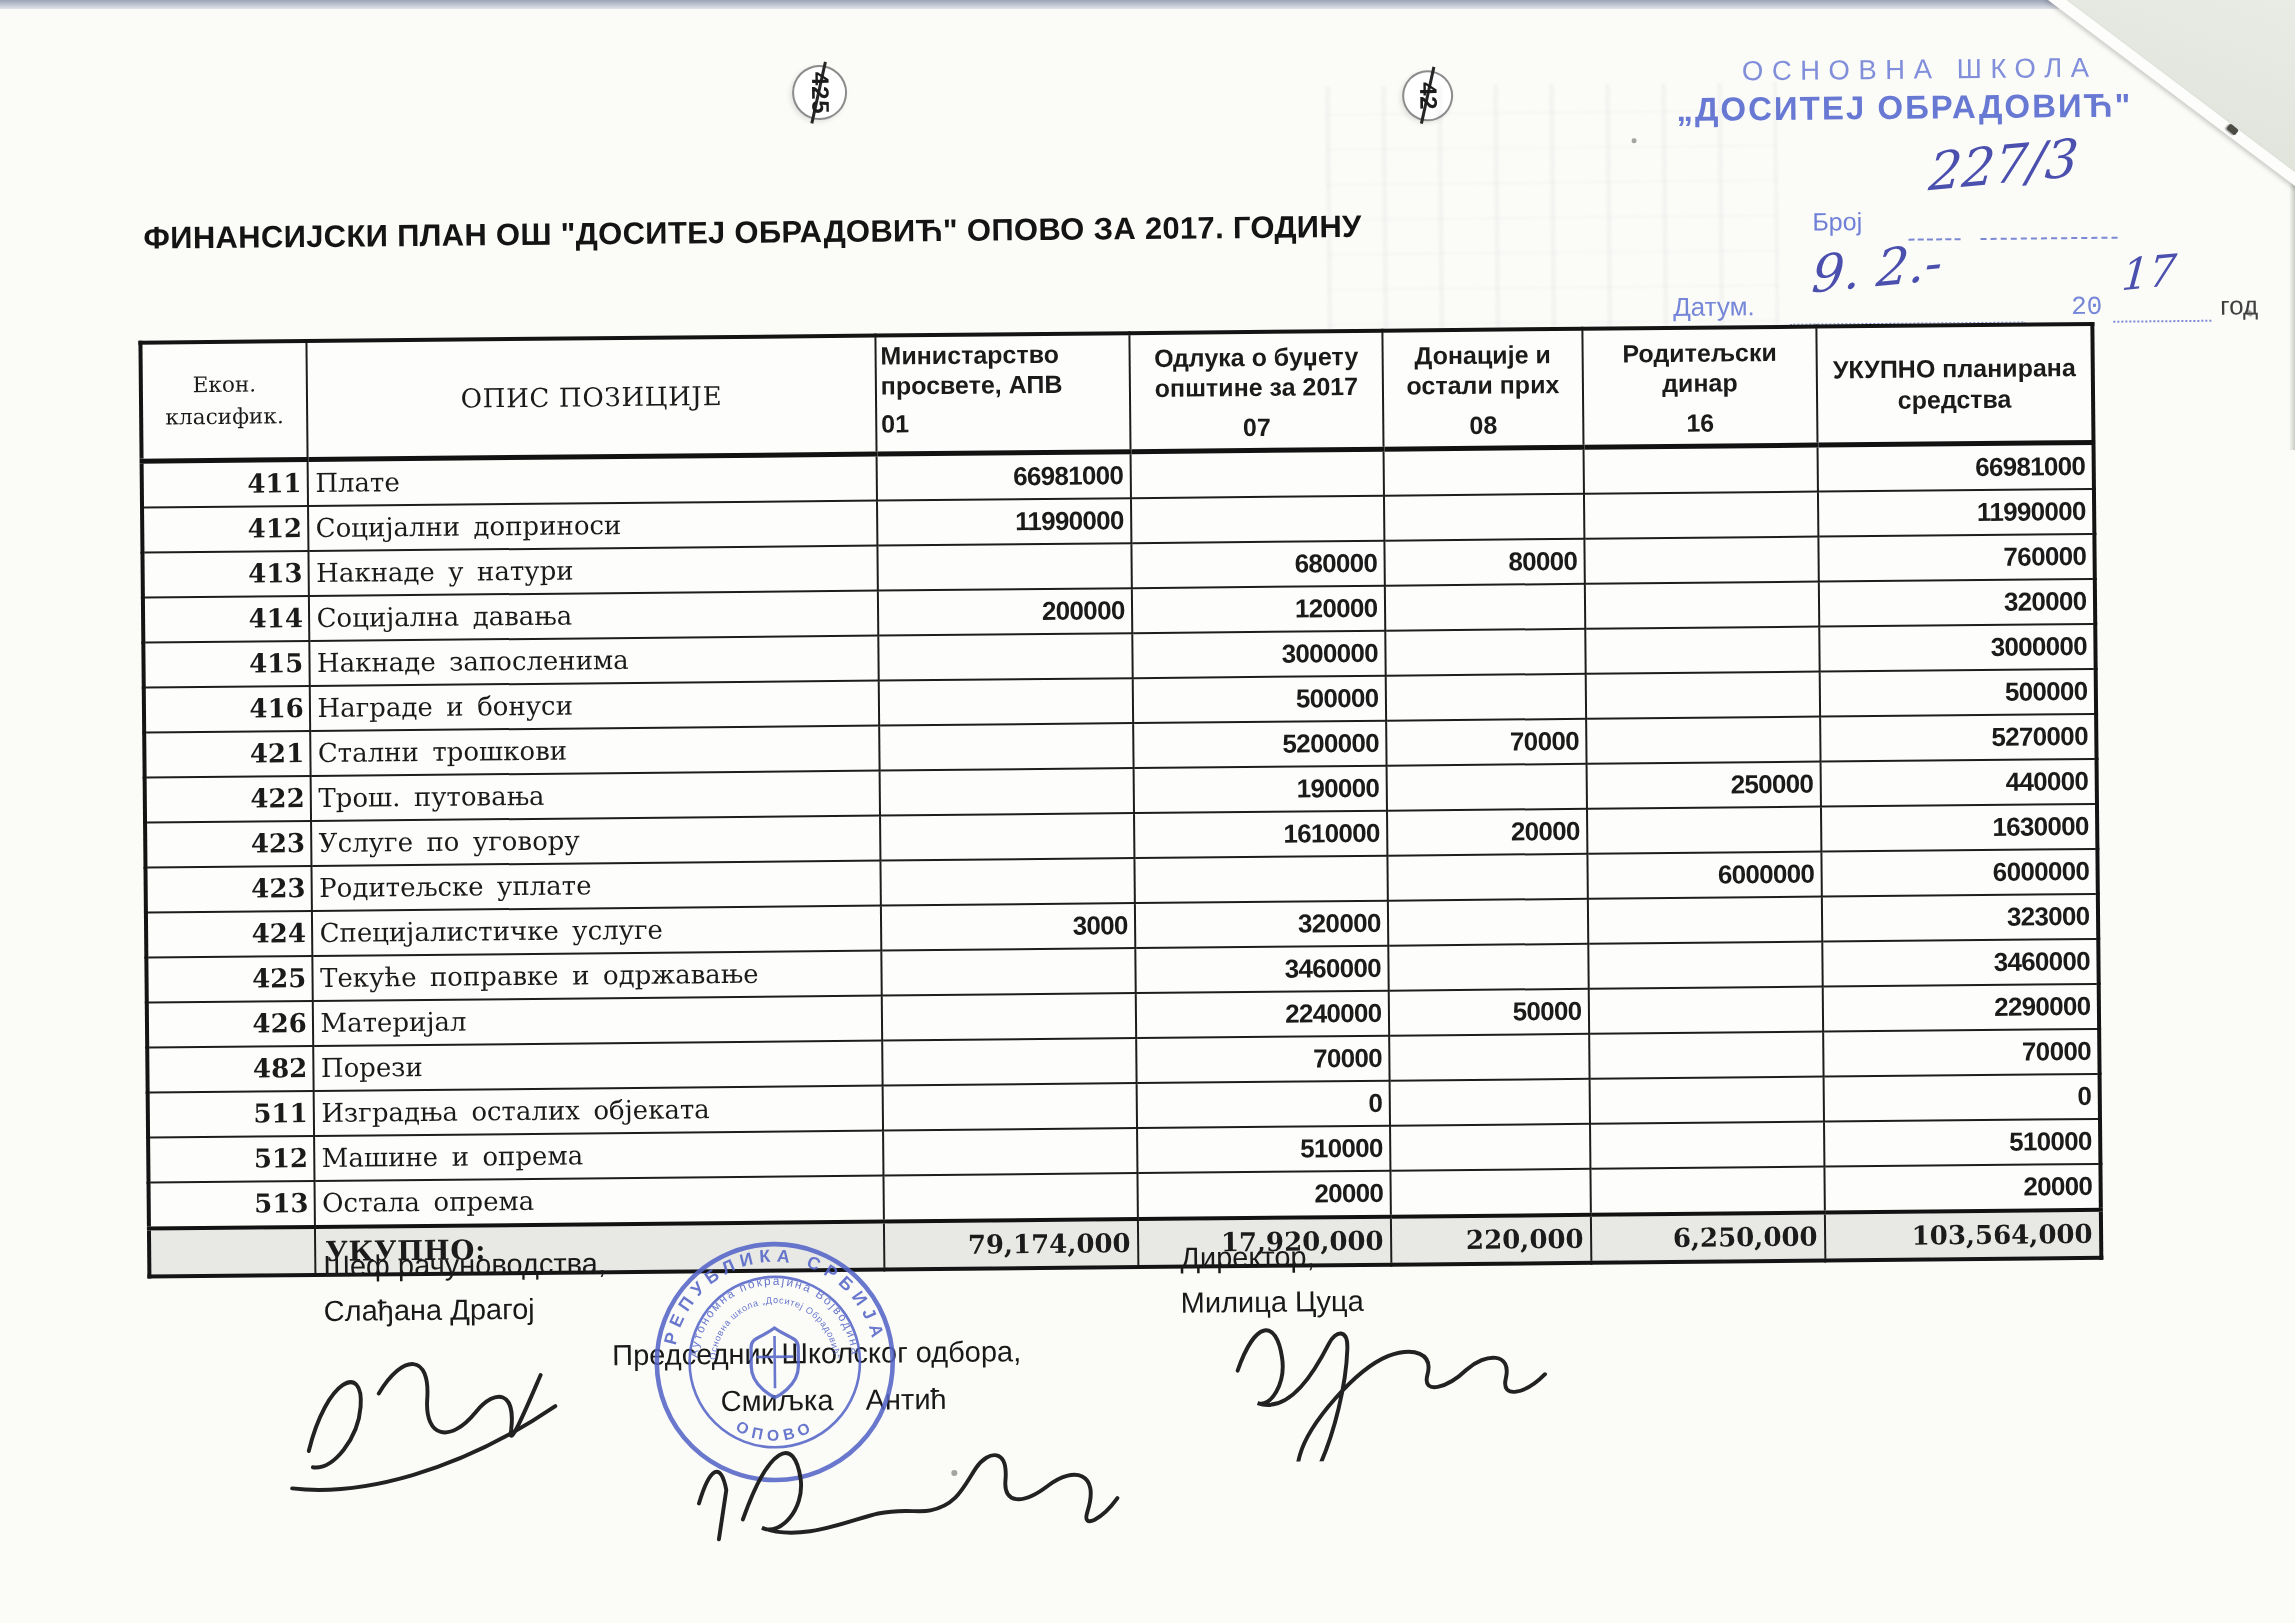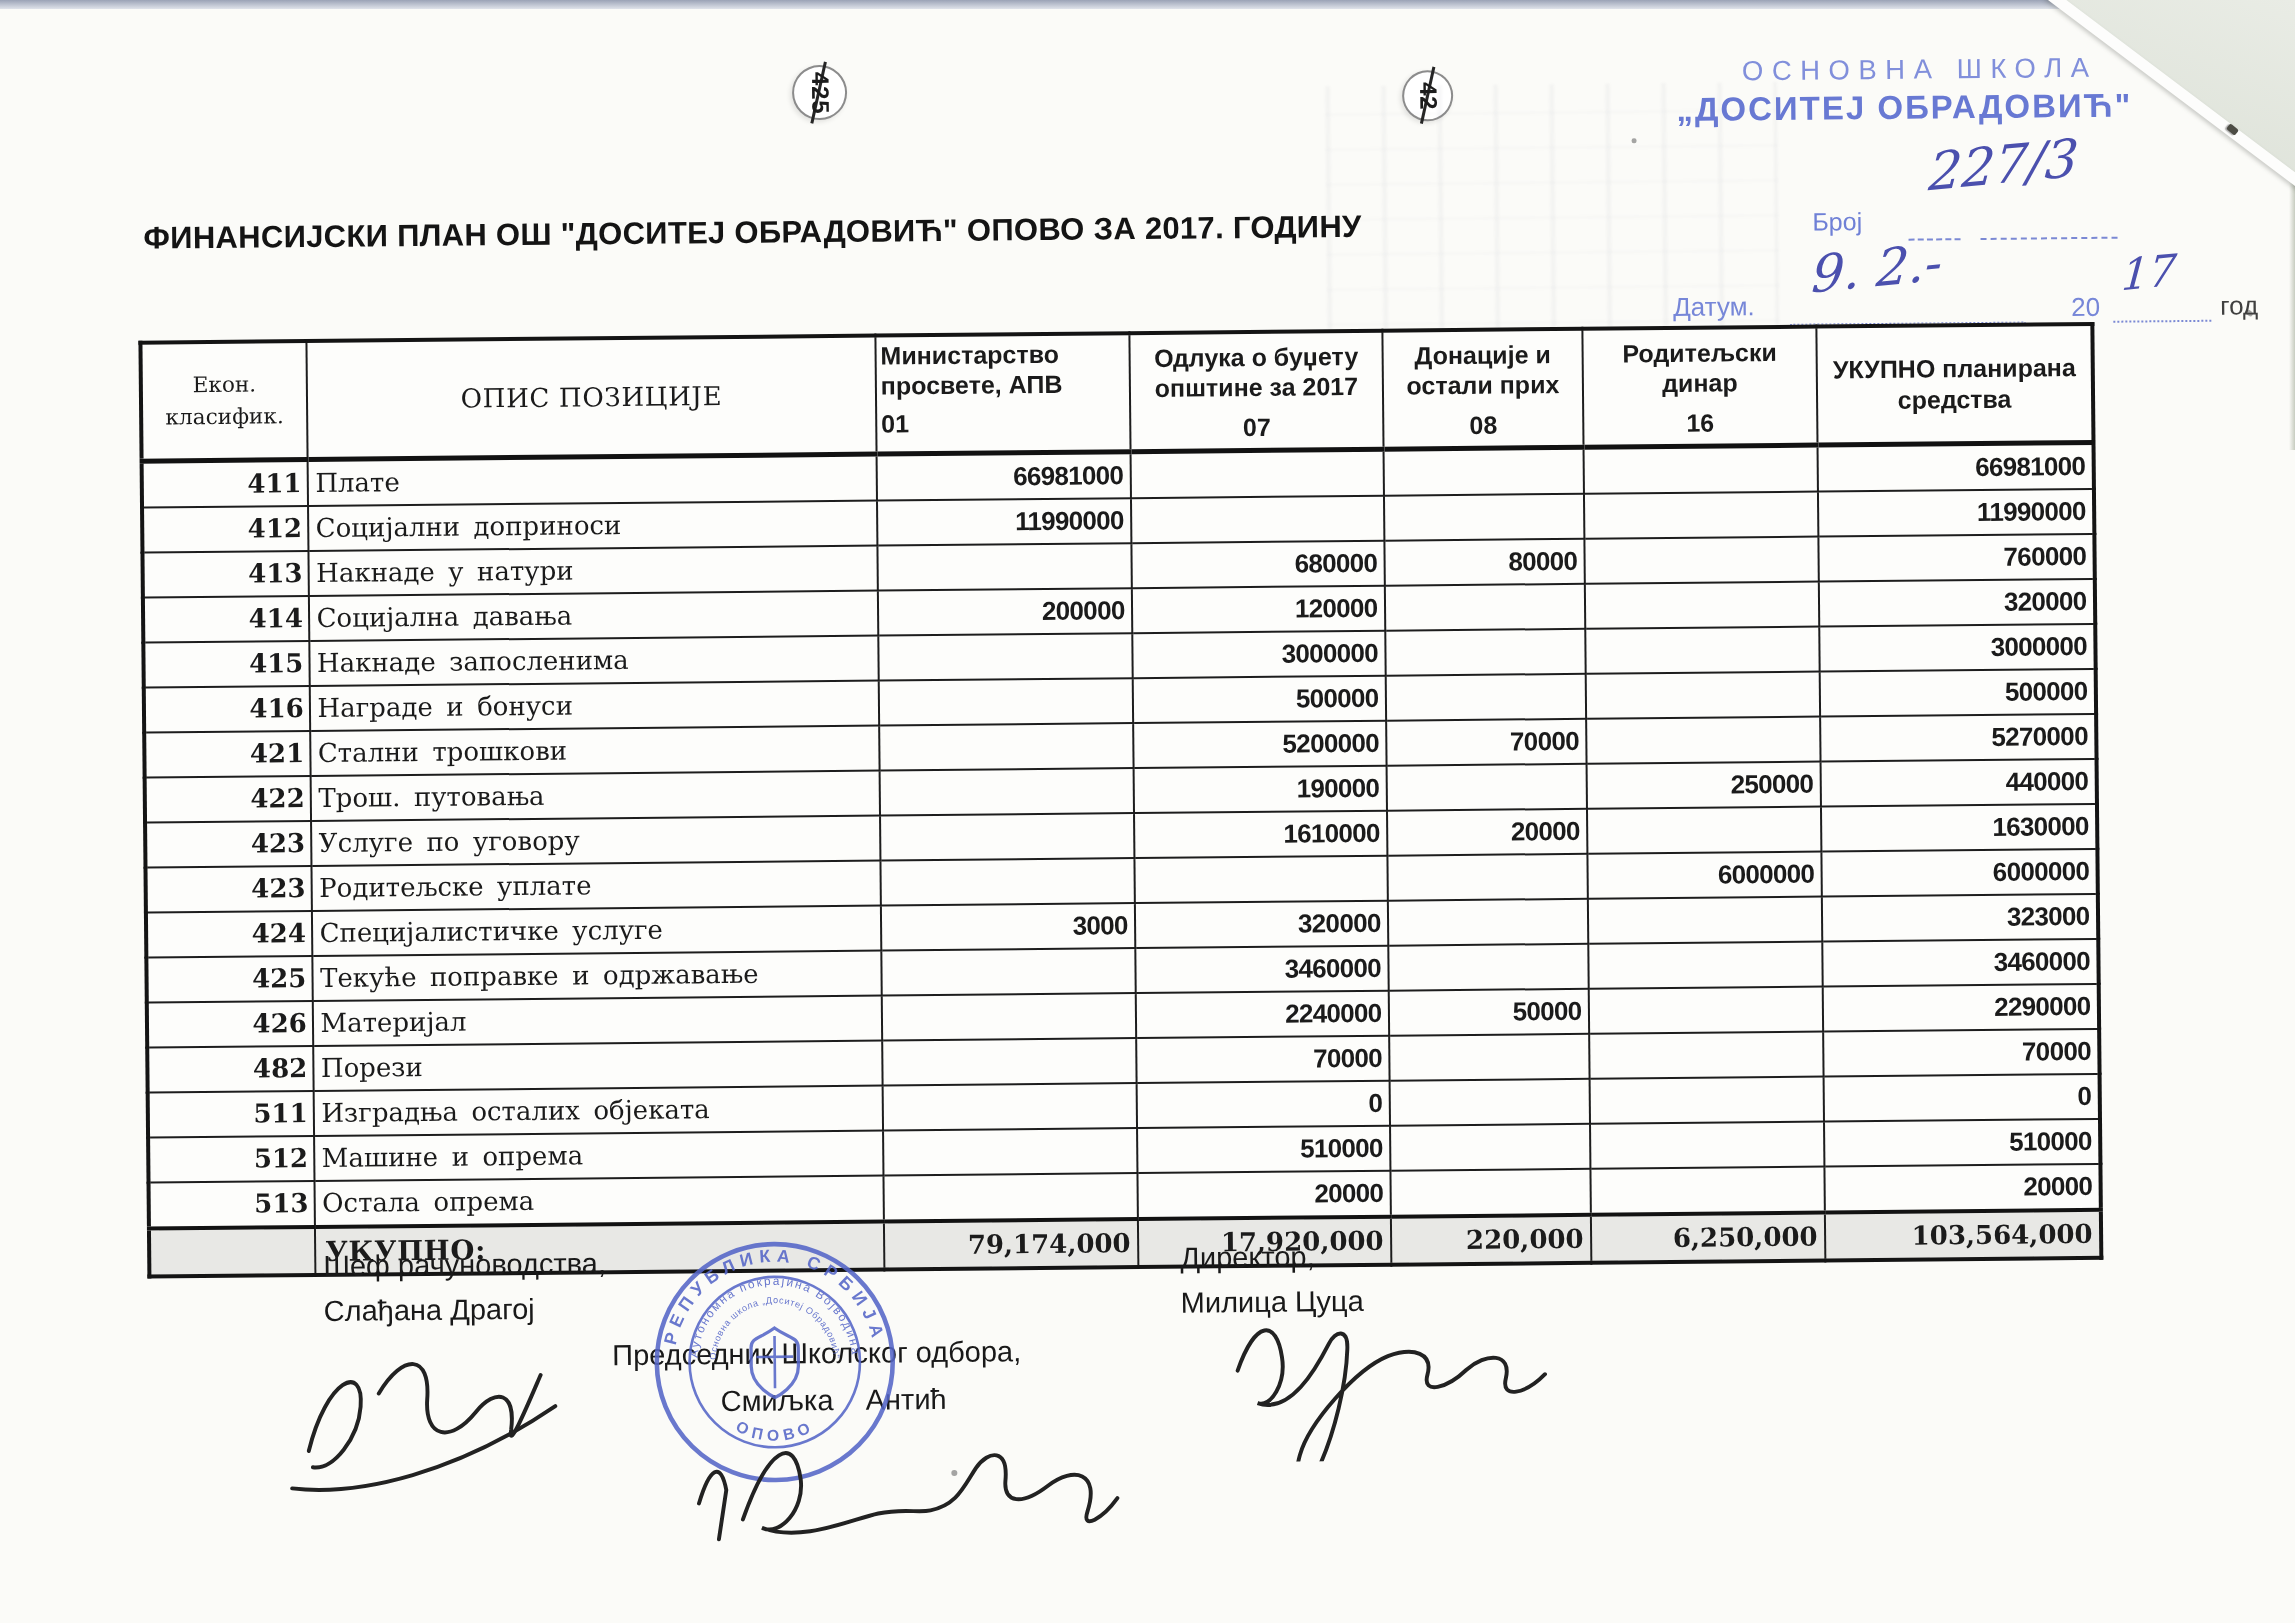--- a/index.html
+++ b/index.html
@@ -49,21 +49,21 @@
   .office-stamp .abs{position:absolute;white-space:nowrap;}
   .os-type{top:10.5px;left:71px;font-size:27.5px;letter-spacing:8.5px;color:#7484d8;opacity:.9;}
   .os-name{top:46px;left:5.2px;font-size:33px;font-weight:700;letter-spacing:2px;color:#5c6ed0;opacity:.92;}
   .os-broj-label{top:164px;left:140px;font-size:25px;color:#6f80d6;}
   .u-broj1{top:196px;left:236px;width:52px;border-top:2.6px dashed #7b89d4;}
   .u-broj2{top:196px;left:308px;width:137px;border-top:2.6px dashed #7b89d4;}
   .os-broj-val{top:93px;left:257px;font-size:52px;}
   .os-datum-label{top:247px;left:0px;font-size:26px;color:#7787d8;}
   .u-dat1{top:280px;left:117px;width:236px;border-top:2.6px dotted #7b89d4;}
   .os-datum-val{top:196px;left:139px;font-size:51px;}
-  .os-20{top:251px;left:398px;font-size:26px;color:#7787d8;}
+  .os-20{top:251px;left:398px;font-size:26px;color:#7787d8;font-family:Liberation Mono, monospace;}
   .u-dat2{top:280px;left:440px;width:98px;border-top:2.6px dotted #7b89d4;}
   .os-year-val{top:207px;left:449px;font-size:43px;}
   .os-god{top:251px;left:547px;font-size:26px;color:#404040;}
   .os-addr{top:289px;left:0px;font-size:25.5px;color:#8493dc;letter-spacing:1.3px;opacity:.9;}
   .hand{font-family:"DejaVu Serif",serif;font-style:italic;color:#4b50ae;
         display:inline-block;transform:rotate(-5deg) skewX(-10deg);}
 
   
   .title{position:absolute;left:149px;top:211px;font-size:31px;font-weight:700;
          letter-spacing:0.3px;color:#141414;white-space:nowrap;}

